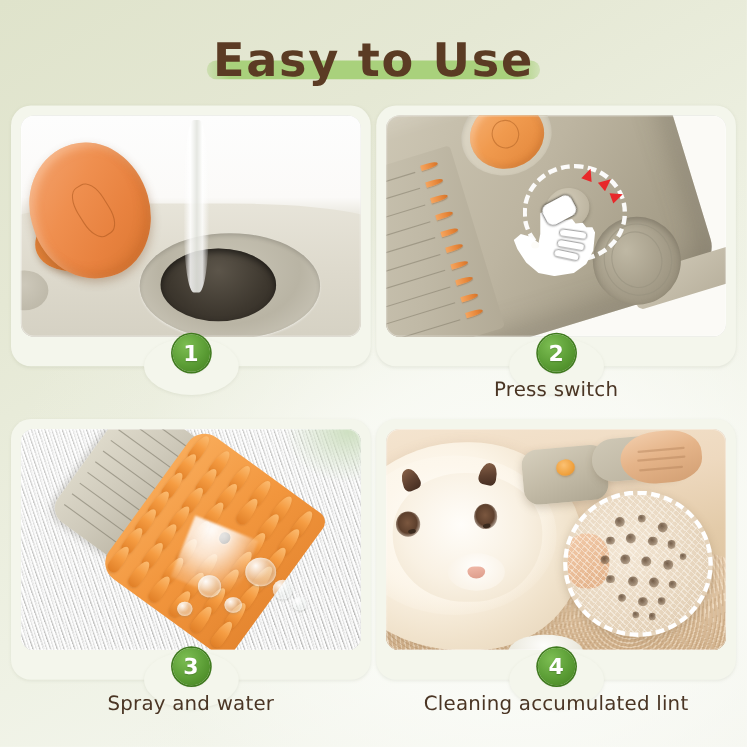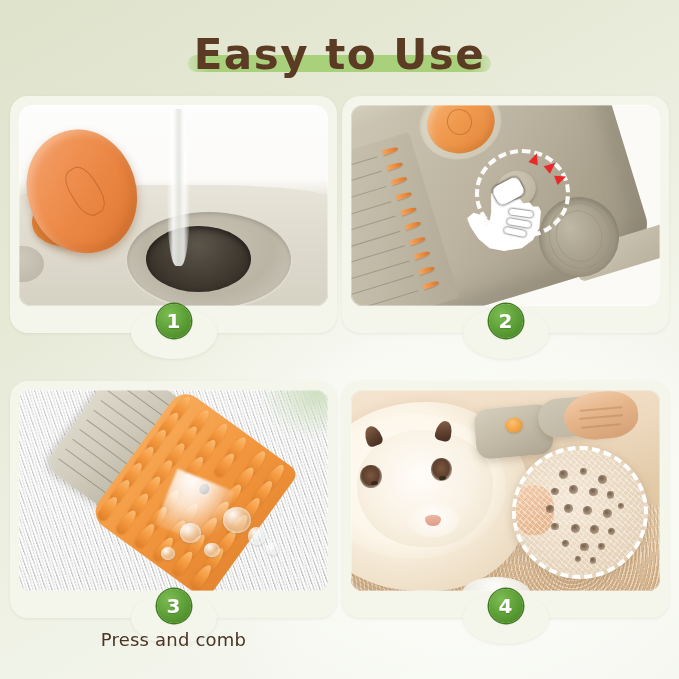--- a/index.html
+++ b/index.html
@@ -592,20 +592,21 @@
           <div class="c2-knuckle" style="left:58%; top:36%; width:30%; height:9%; transform:rotate(8deg);"></div>
           <div class="c2-knuckle" style="left:56%; top:50%; width:30%; height:9%; transform:rotate(10deg);"></div>
           <div class="c2-knuckle" style="left:52%; top:64%; width:28%; height:9%; transform:rotate(12deg);"></div>
           <div class="c2-tip-white"></div>
         </div>
       </div>
     </div>
     <div class="badge">
       <span>2</span>
     </div>
+    <div class="caption">Press switch</div>
   </div>
 
   <div class="card">
     <div class="card-panel">
       <div class="panel-notch"></div>
     </div>
     <div class="photo">
       <div class="photo-inner">
         <div class="c3-bg"></div>
         <div class="c3-corner"></div>
@@ -671,21 +672,21 @@
         <div class="c3-drop" style="left:66%; top:58%; width:9%;  height:13%;"></div>
         <div class="c3-drop" style="left:74%; top:68%; width:6%;  height:9%;"></div>
         <div class="c3-drop" style="left:60%; top:76%; width:5%;  height:7%;"></div>
         <div class="c3-drop" style="left:80%; top:76%; width:4%;  height:6%;"></div>
         <div class="c3-drop" style="left:46%; top:78%; width:4.5%;height:6.5%;"></div>
       </div>
     </div>
     <div class="badge">
       <span>3</span>
     </div>
-    <div class="caption">Press and comb</div>
+    <div class="caption">Spray and water</div>
   </div>
 
   <div class="card">
     <div class="card-panel">
       <div class="panel-notch"></div>
     </div>
     <div class="photo">
       <div class="photo-inner">
         <div class="c4-bg"></div>
         <div class="c4-carpet"></div>
@@ -735,15 +736,16 @@
           <div class="c4-inset-hole" style="left:50%; top:74%; width:7%; height:7%;"></div>
           <div class="c4-inset-hole" style="left:64%; top:74%; width:6%; height:6%;"></div>
           <div class="c4-inset-hole" style="left:46%; top:85%; width:5%; height:5%;"></div>
           <div class="c4-inset-hole" style="left:58%; top:86%; width:5%; height:5%;"></div>
         </div>
       </div>
     </div>
     <div class="badge">
       <span>4</span>
     </div>
+    <div class="caption">Cleaning accumulated lint</div>
   </div>
 
 </div>
 
 </body></html>

